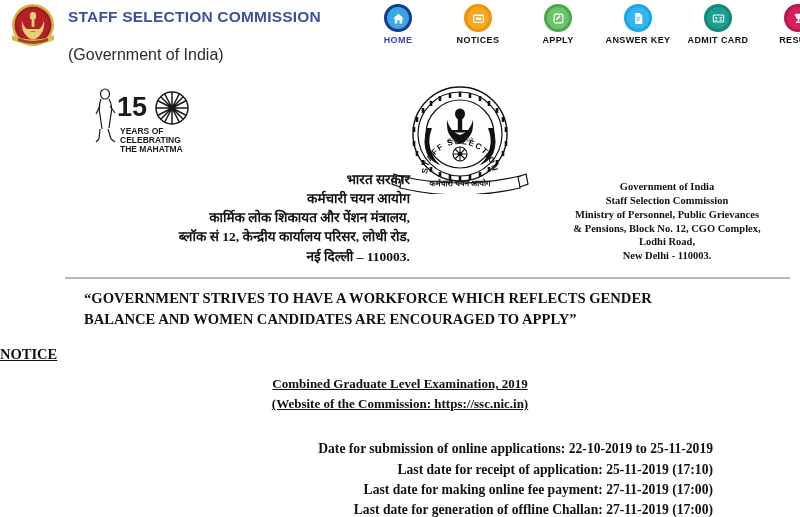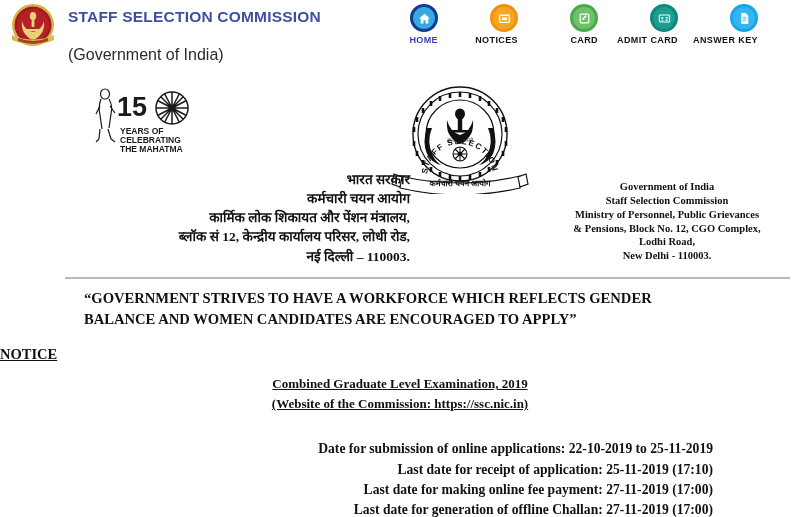--- a/index.html
+++ b/index.html
@@ -62,21 +62,21 @@
     position: absolute;
     left: 358px;
     top: 4px;
     display: flex;
     align-items: flex-start;
     gap: 0px;
   }
   .nav-item {
     display: flex;
     flex-direction: column;
-    align-items: flex-end;
+    align-items: center;
     width: 80px;
     cursor: pointer;
     text-decoration: none;
   }
   .nav-icon {
     width: 28px;
     height: 28px;
     border-radius: 50%;
     display: flex;
     align-items: center;
@@ -250,43 +250,43 @@
       <div class="nav-label">NOTICES</div>
     </div>
 
     <div class="nav-item">
       <div class="nav-icon" style="background:#6cc36a;border:3px solid #4ca84d;">
         <svg viewBox="0 0 24 24" width="13" height="13" fill="none" stroke="#ffffff" stroke-width="2.2">
           <rect x="4" y="4" width="16" height="16" rx="2"></rect>
           <path d="M9 15 l7 -7 l-2 -2 l-7 7 z" fill="#ffffff" stroke="none"></path>
         </svg>
       </div>
-      <div class="nav-label">CARD</div>
+      <div class="nav-label">APPLY</div>
+    </div>
+
+    <div class="nav-item">
+      <div class="nav-icon" style="background:#35b6ef;border:3px solid #1aa5e8;">
+        <svg viewBox="0 0 24 24" width="13" height="13" fill="#ffffff">
+          <path d="M6 2 h8 l5 5 v15 H6 z" fill="#ffffff"></path>
+          <path d="M8.5 10 h7 M8.5 13 h7 M8.5 16 h5" stroke="#35b6ef" stroke-width="1.4"></path>
+        </svg>
+      </div>
+      <div class="nav-label">ANSWER KEY</div>
     </div>
 
     <div class="nav-item">
       <div class="nav-icon" style="background:#1b9e8f;border:3px solid #12877a;">
         <svg viewBox="0 0 24 24" width="13" height="13" fill="none" stroke="#ffffff" stroke-width="2">
           <rect x="2.5" y="5.5" width="19" height="13" rx="1.5"></rect>
           <circle cx="8" cy="11" r="2" fill="#ffffff" stroke="none"></circle>
           <path d="M5 16 q3 -3 6 0" fill="#ffffff" stroke="none"></path>
           <path d="M14 10 h5 M14 13 h5 M14 16 h4" stroke-width="1.6"></path>
         </svg>
       </div>
       <div class="nav-label">ADMIT CARD</div>
-    </div>
-
-    <div class="nav-item">
-      <div class="nav-icon" style="background:#35b6ef;border:3px solid #1aa5e8;">
-        <svg viewBox="0 0 24 24" width="13" height="13" fill="#ffffff">
-          <path d="M6 2 h8 l5 5 v15 H6 z" fill="#ffffff"></path>
-          <path d="M8.5 10 h7 M8.5 13 h7 M8.5 16 h5" stroke="#35b6ef" stroke-width="1.4"></path>
-        </svg>
-      </div>
-      <div class="nav-label">ANSWER KEY</div>
     </div>
 
     <div class="nav-item">
       <div class="nav-icon" style="background:#d6205e;border:3px solid #b5184e;">
         <svg viewBox="0 0 24 24" width="13" height="13" fill="#ffffff">
           <path d="M7 3 h10 v5 a5 5 0 0 1 -10 0 z"></path>
           <path d="M5 4 h2 v4 a2 2 0 0 1 -2 -2 z M17 4 h2 v2 a2 2 0 0 1 -2 2 z"></path>
           <rect x="10.5" y="12" width="3" height="5"></rect>
           <rect x="7" y="17.5" width="10" height="3" rx="1"></rect>
         </svg>

